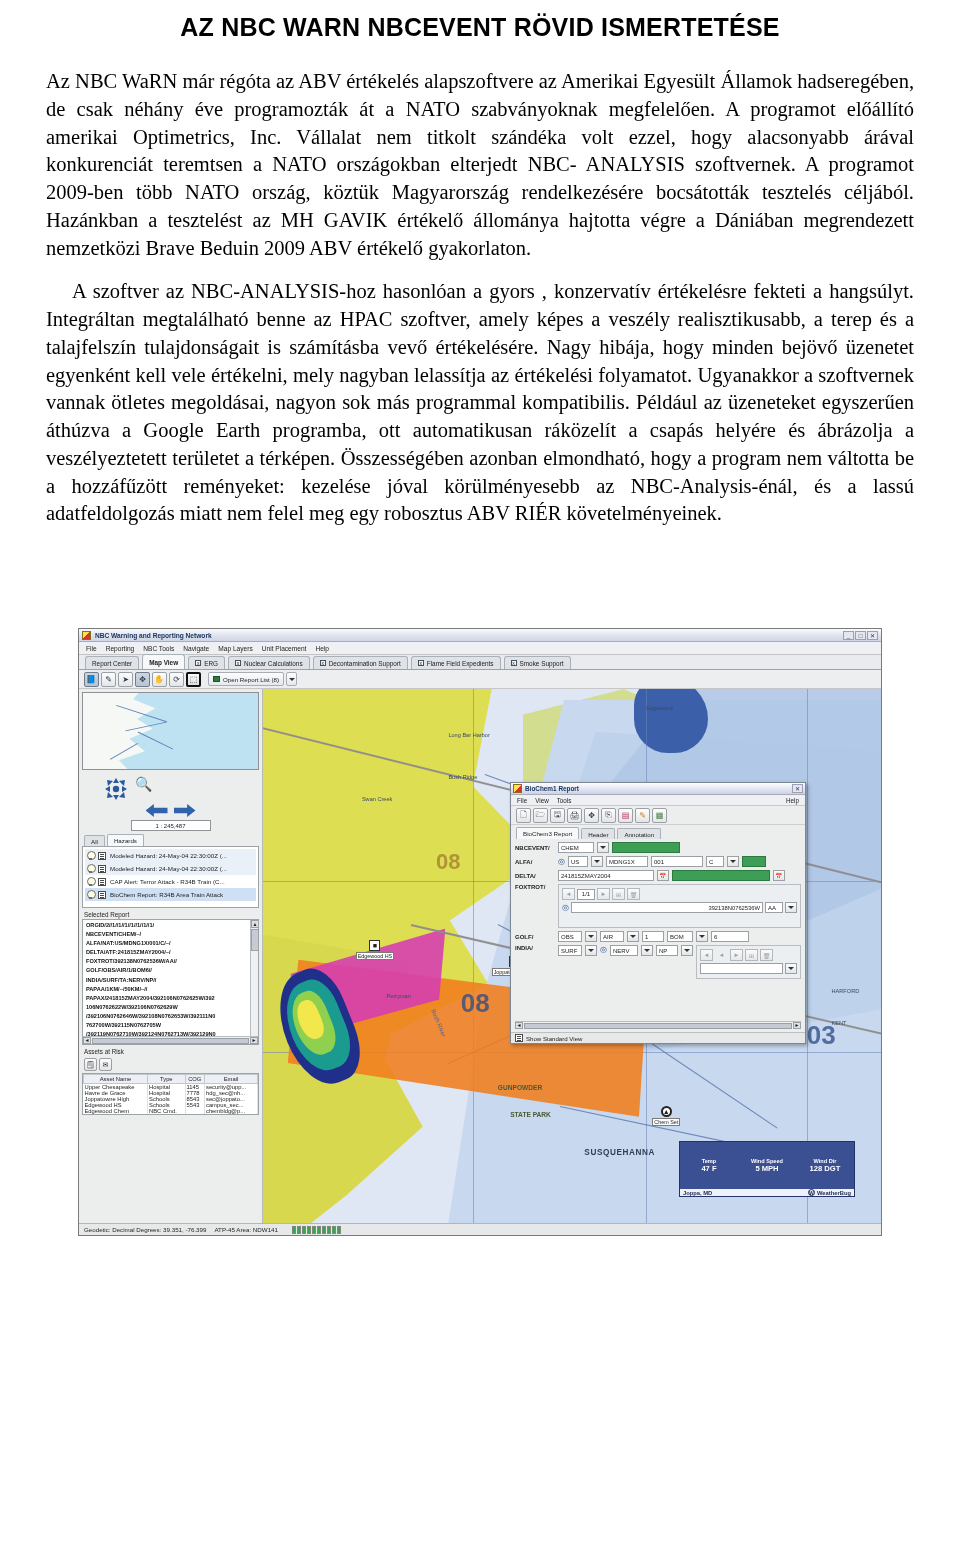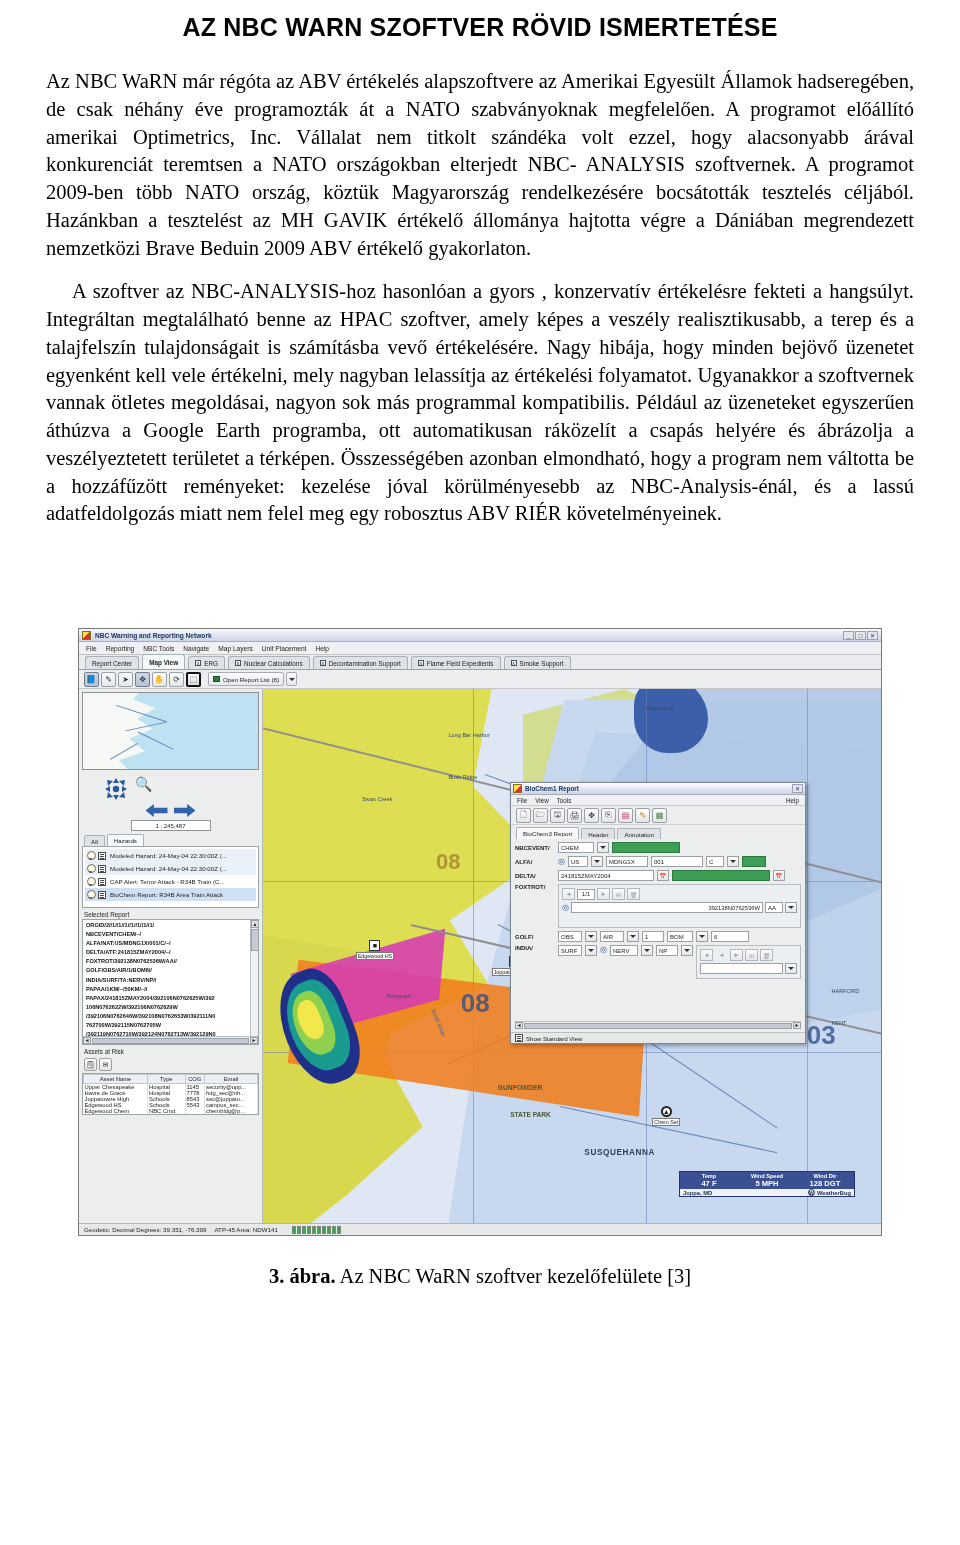--- a/index.html
+++ b/index.html
@@ -375,21 +375,21 @@
     display: flex; align-items: center; justify-content: center;
     font-family: "Liberation Sans", sans-serif; font-weight: bold; font-size: 10px;
   }
 
   .weatherbox {
     position: absolute; right: 26px; bottom: 26px; width: 176px;
     background: #3b4f93; color: #fff; border: 1px solid #25336b;
     font-family: "Liberation Sans", sans-serif;
   }
   .wrow { display: flex; }
-  .wcell { flex: 1; text-align: center; padding: 1px 0; }
+  .wcell { flex: 1; text-align: center; padding: 16px 0; }
   .wcell .k { font-size: 5.6px; font-weight: bold; }
   .wcell .v { font-size: 7.6px; font-weight: bold; }
   .wfoot {
     background: #eef1f8; color: #1d2a52; display: flex; align-items: center;
     justify-content: space-between; padding: 0 3px; font-size: 5.8px; font-weight: bold;
   }
   .wbug { display: flex; align-items: center; gap: 2px; }
   .wbug .b {
     width: 7px; height: 7px; border-radius: 50%; border: 1px solid #1d2a52;
     font-size: 5px; text-align: center; line-height: 6px;
@@ -464,21 +464,21 @@
   .dlg-status {
     height: 11px; background: #e7e8ea; border-top: 1px solid #bcbec1;
     display: flex; align-items: center; padding-left: 4px; font-size: 6.1px;
   }
 </style>
 </head>
 <body>
 
 <div class="page">
 
-  <h1 class="doc-title">AZ NBC WARN SZOFTVER RÖVID ISMERTETÉSE</h1>
+  <h1 class="doc-title">AZ NBC WARN NBCEVENT RÖVID ISMERTETÉSE</h1>
 
   <div class="body-text">
     <p>Az NBC WaRN már régóta az ABV értékelés alapszoftvere az Amerikai Egyesült Államok hadseregében, de csak néhány éve programozták át a NATO szabványoknak megfelelően. A programot előállító amerikai Optimetrics, Inc. Vállalat nem titkolt szándéka volt ezzel, hogy alacsonyabb árával konkurenciát teremtsen a NATO országokban elterjedt NBC- ANALYSIS szoftvernek. A programot 2009-ben több NATO ország, köztük Magyarország rendelkezésére bocsátották tesztelés céljából. Hazánkban a tesztelést az MH GAVIK értékelő állománya hajtotta végre a Dániában megrendezett nemzetközi Brave Beduin 2009 ABV értékelő gyakorlaton.</p>
     <p class="indent">A szoftver az NBC-ANALYSIS-hoz hasonlóan a gyors , konzervatív értékelésre fekteti a hangsúlyt. Integráltan megtalálható benne az HPAC szoftver, amely képes a veszély realisztikusabb, a terep és a talajfelszín tulajdonságait is számításba vevő értékelésére. Nagy hibája, hogy minden bejövő üzenetet egyenként kell vele értékelni, mely nagyban lelassítja az értékelési folyamatot. Ugyanakkor a szoftvernek vannak ötletes megoldásai, nagyon sok más programmal kompatibilis. Például az üzeneteket egyszerűen áthúzva a Google Earth programba, ott automatikusan ráközelít a csapás helyére és ábrázolja a veszélyeztetett területet a térképen. Összességében azonban elmondható, hogy a program nem váltotta be a hozzáfűzött reményeket: kezelése jóval körülményesebb az NBC-Analysis-énál, és a lassú adatfeldolgozás miatt nem felel meg egy robosztus ABV RIÉR követelményeinek.</p>
   </div>
 
   <div class="figure-wrap">
     <div class="app">
 
       <div class="titlebar">
@@ -1003,17 +1003,14 @@
             <i></i>
           <i></i>
             <i></i>
           <i></i>
             <i></i>
         </span>
       </div>
     </div>
   </div>
 
-  <div class="caption">
-    <b>3. ábra.</b><span> Az NBC WaRN szoftver kezelőfelülete [3]</span>
-  </div>
 
 </div>
 
 </body></html>

